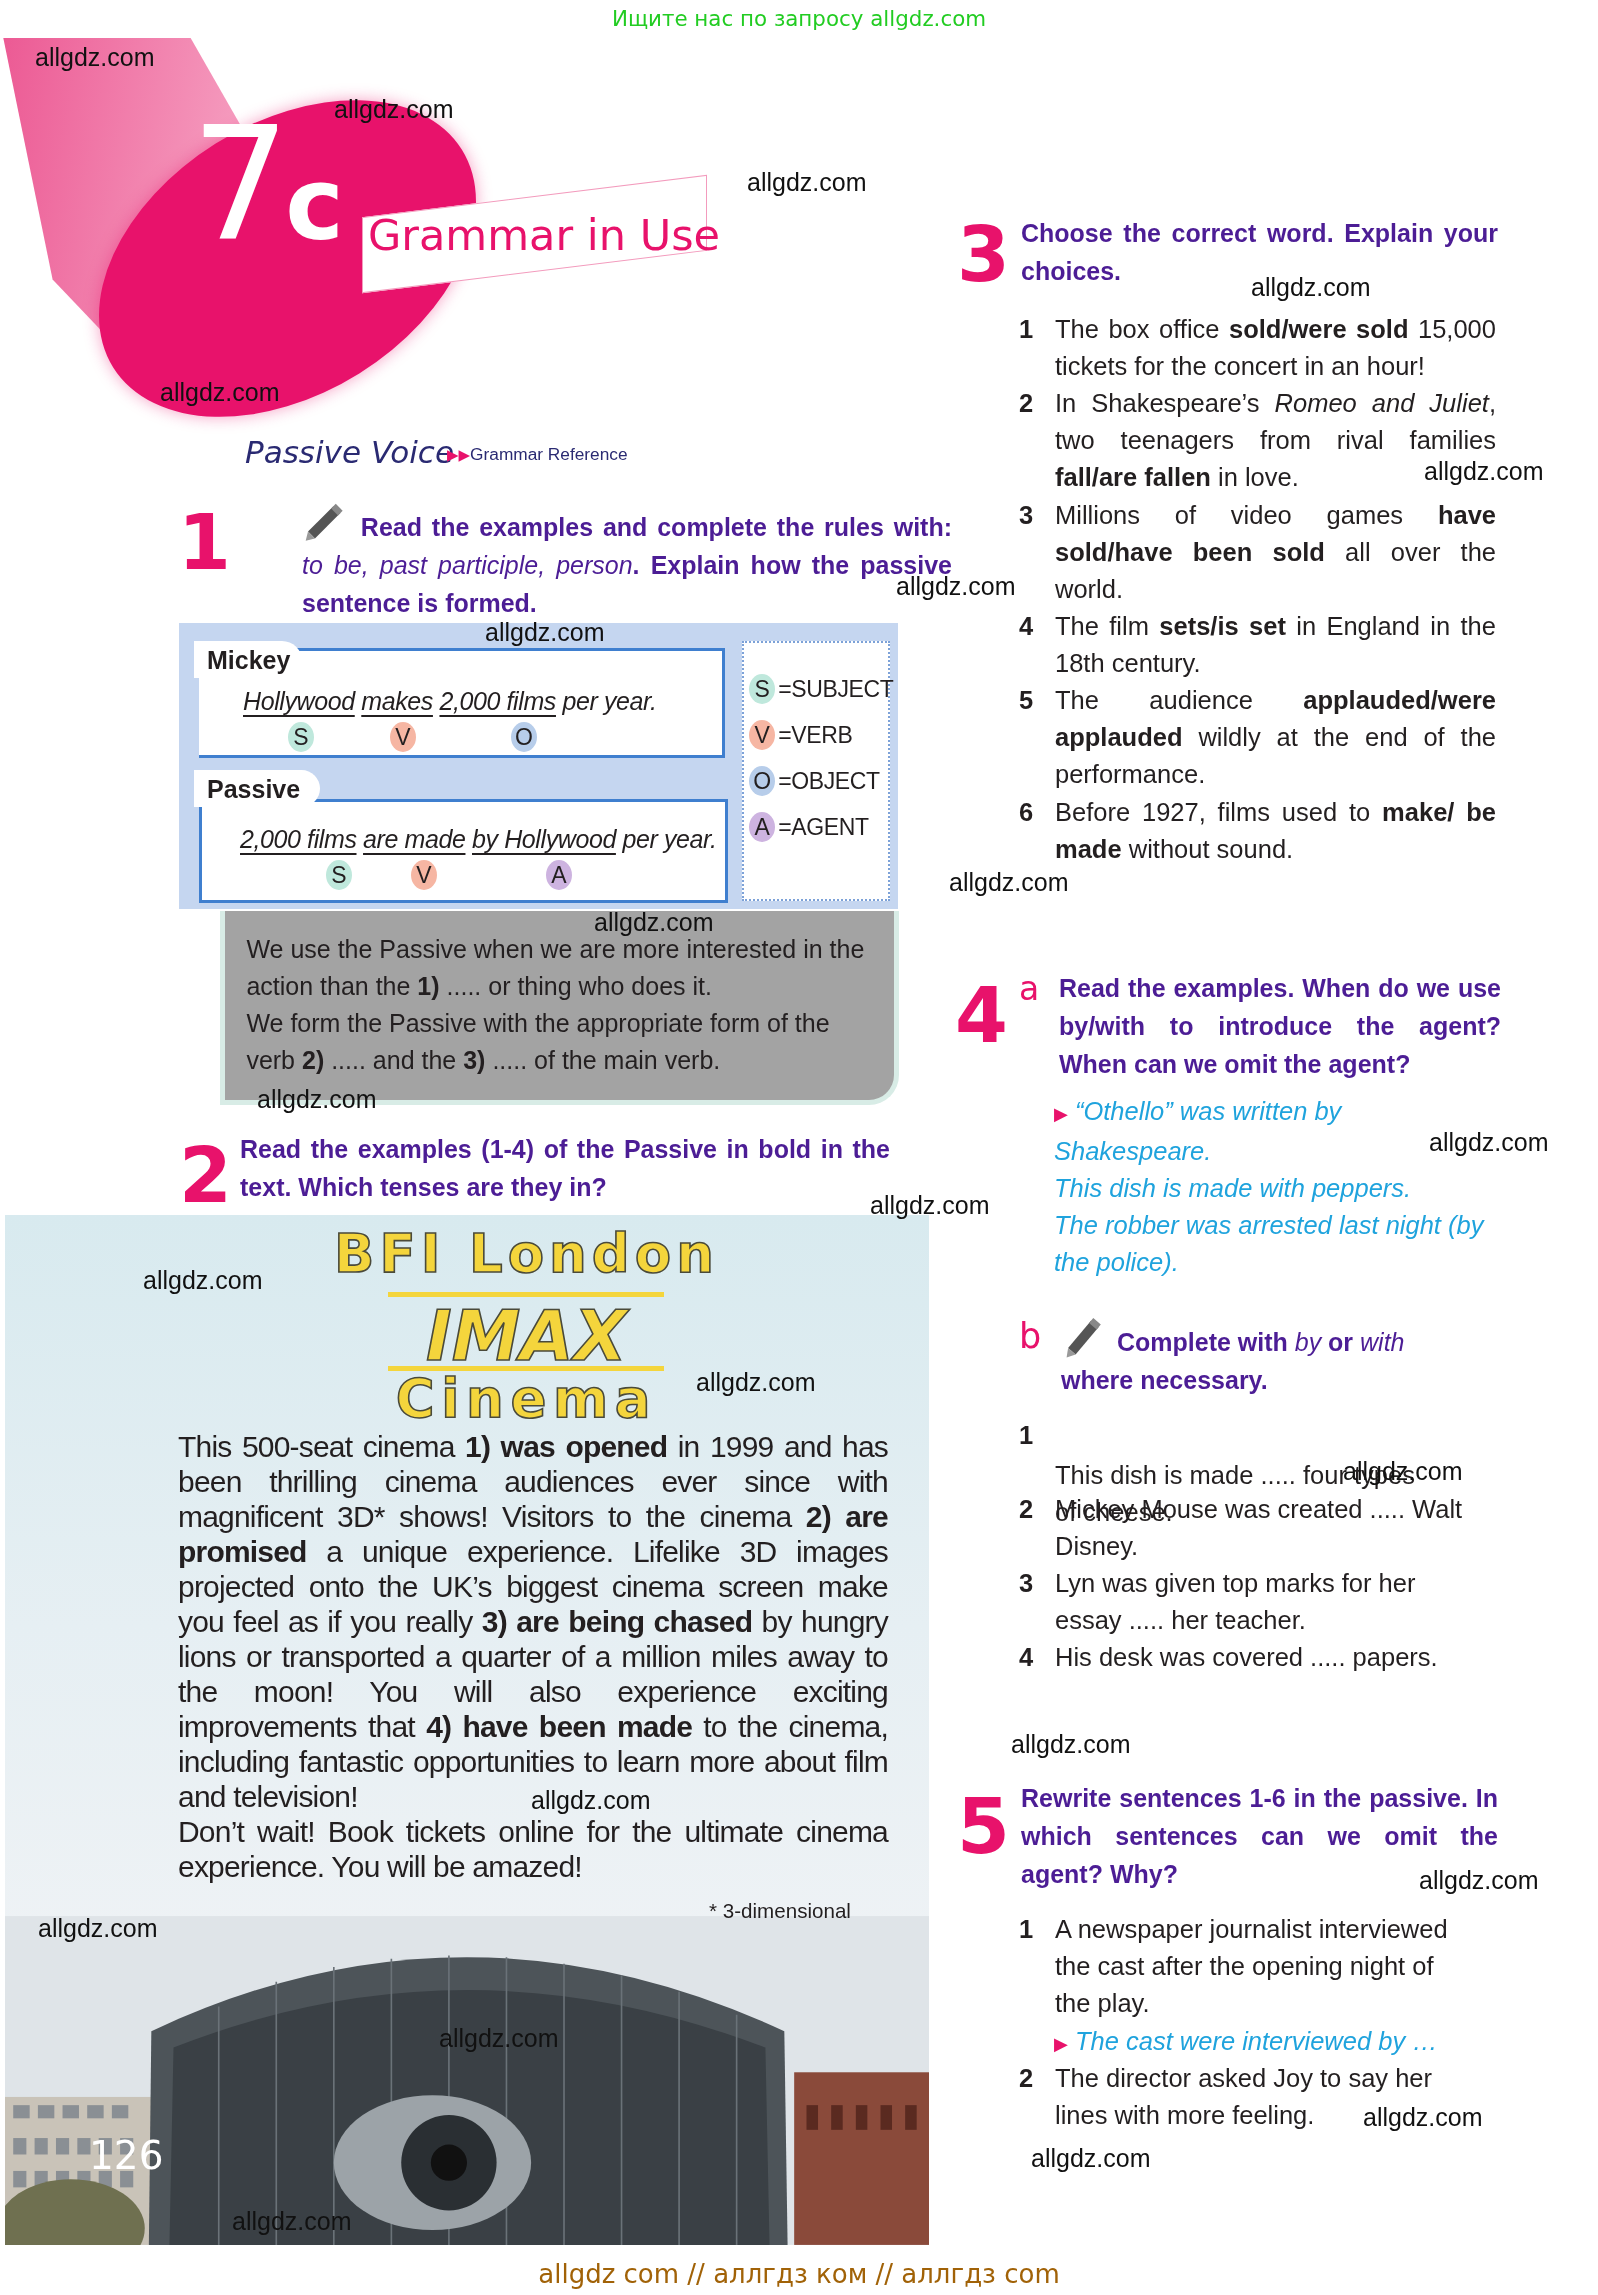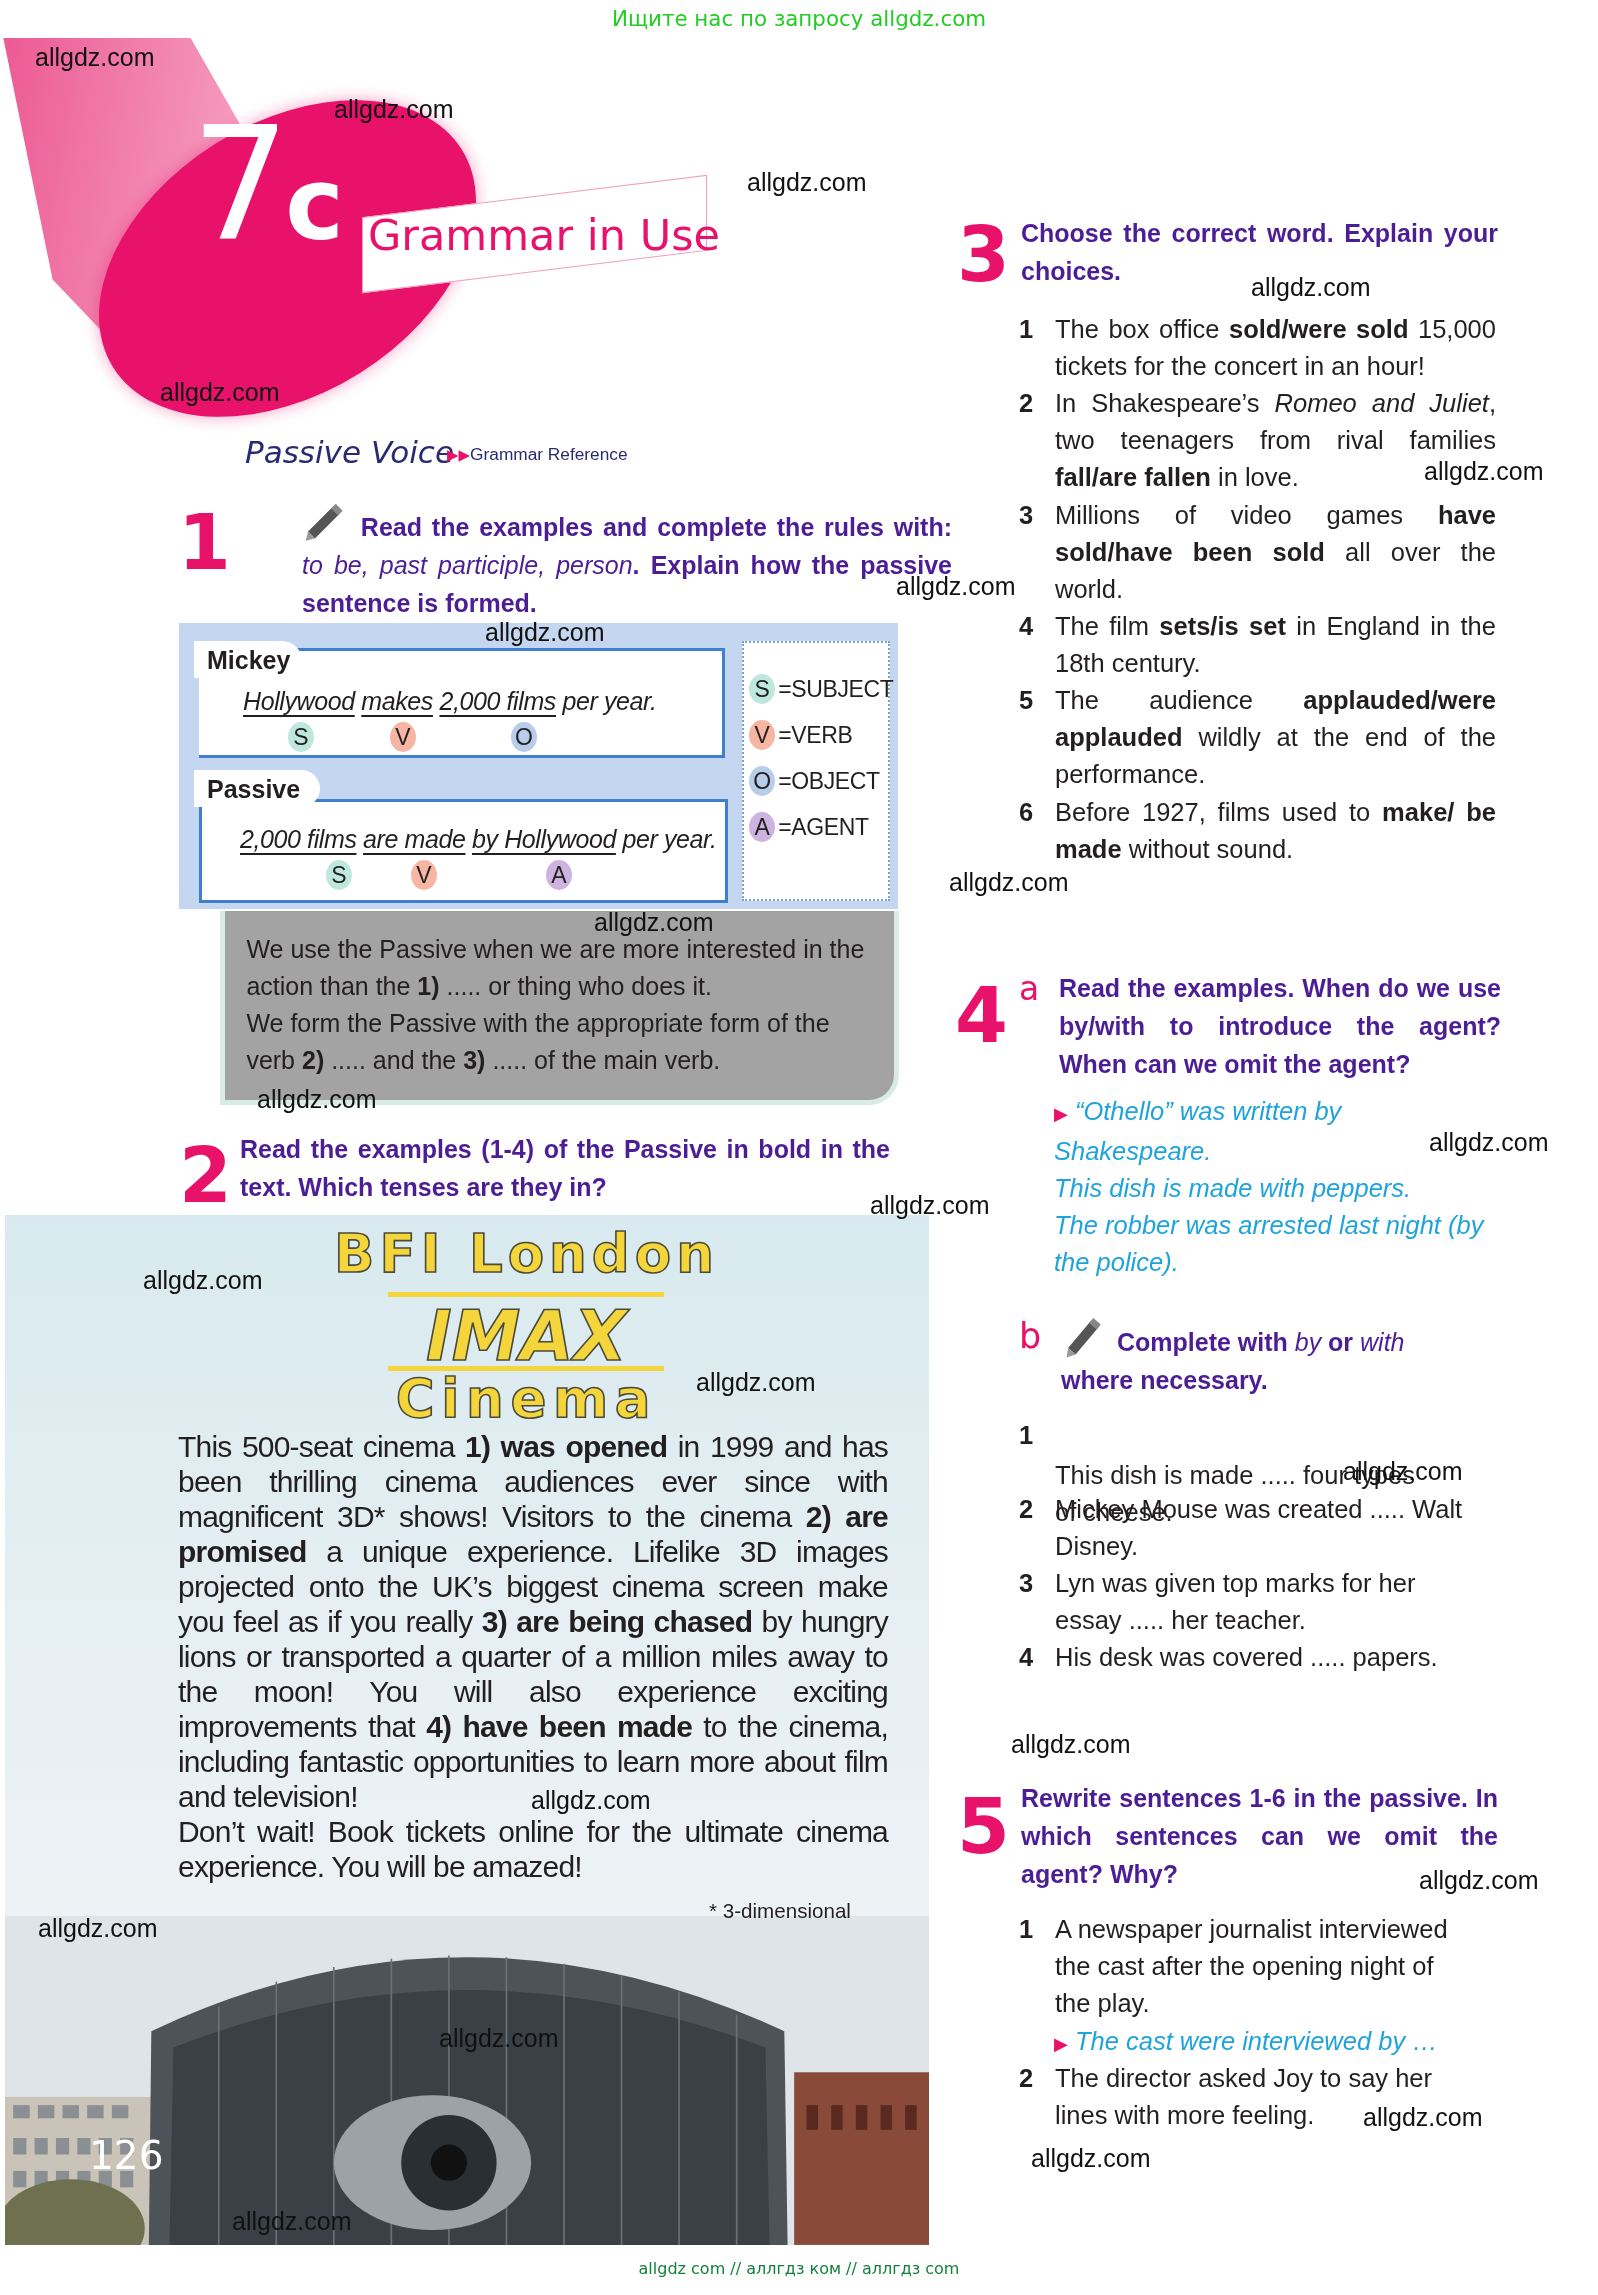--- a/index.html
+++ b/index.html
@@ -59,21 +59,21 @@
 
   
   .r-list { font-size: 25.5px; line-height: 37px; }
   .r-item { position: absolute; left: 1019px; width: 477px; }
   .r-item .n { position: absolute; left: 0; top: 0; font-weight: 700; }
   .r-item .t { display: block; margin-left: 36px; text-align: justify; }
   .blue-ex { color: #1fa3dd; font-style: italic; font-size: 25.5px; line-height: 37px; }
   .tri { color: #e8126b; font-style: normal; font-size: 18px; }
 
   .wm { position: absolute; font-size: 25px; color: #111; font-family: "Liberation Sans", sans-serif; }
-  .footer { left: 0; top: 2259px; width: 1598px; text-align: center; color: #15803d; font-size: 16px; font-family: "DejaVu Sans", sans-serif; }
+  .footer { left: 0; top: 2259px; width: 1598px; text-align: center; color: #a16207; font-size: 26px; font-family: "DejaVu Sans", sans-serif; }
 </style>
 </head>
 <body>
 
 <div class="abs top-banner">Ищите нас по запросу allgdz.com</div>
 
 <div class="abs beam"></div>
 <div class="abs blob"></div>
 <div class="abs unit-num"><span>7</span><span class="c">c</span></div>
 <div class="abs title-box"></div>

